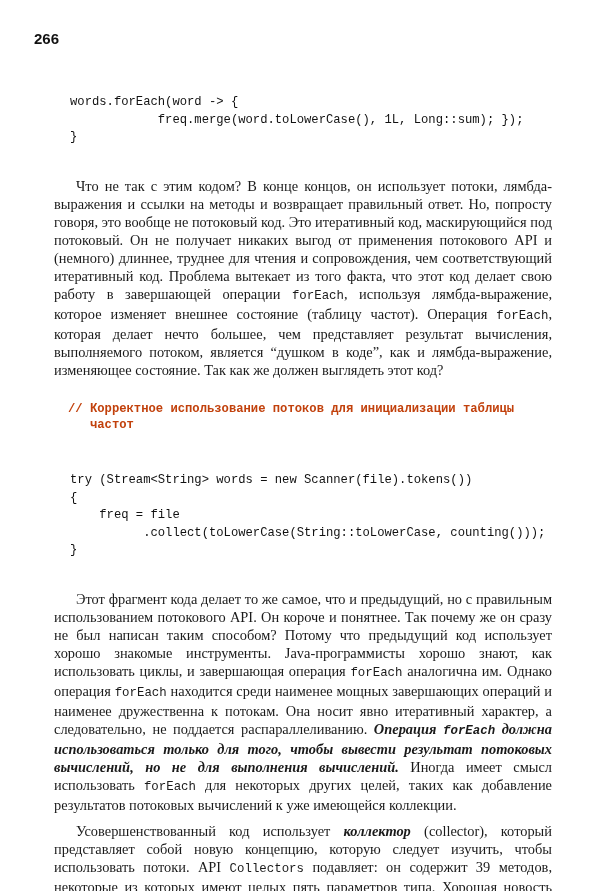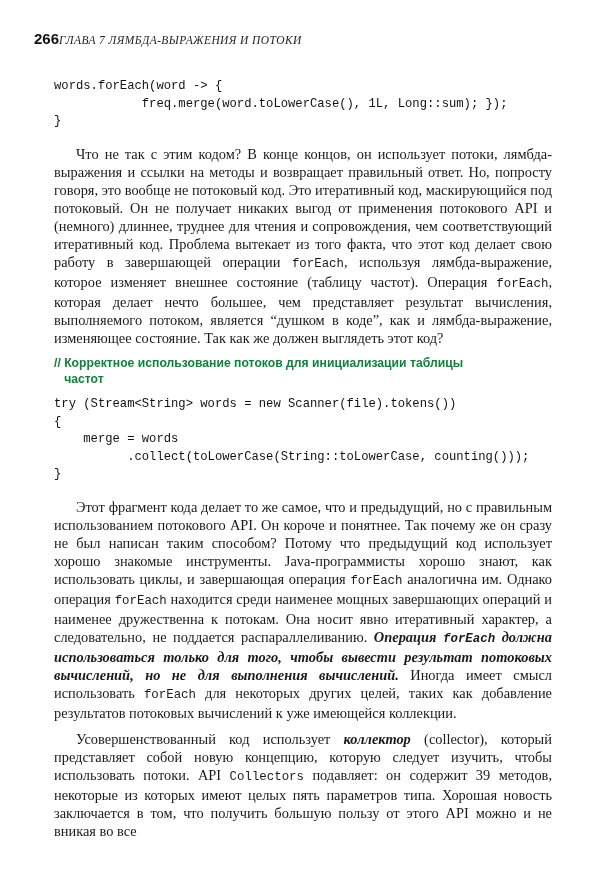--- a/index.html
+++ b/index.html
@@ -22,21 +22,21 @@
     box-sizing: border-box;
     padding: 0;
   }
   .header {
     position: absolute;
     top: 30px;
     left: 34px;
     right: 34px;
     display: flex;
     align-items: baseline;
-    gap: 0;
+    gap: 16px;
     white-space: nowrap;
   }
   .folio {
     font-family: "Liberation Sans", sans-serif;
     font-weight: bold;
     font-size: 15px;
     letter-spacing: 0px;
     color: #111;
   }
   .running-head {
@@ -59,53 +59,52 @@
     line-height: 18px;
     text-indent: 22px;
     hyphens: auto;
   }
   .code-block {
     font-family: "Liberation Mono", monospace;
     font-size: 12.2px;
     line-height: 17.6px;
     white-space: pre;
     color: #111;
-    margin: 0;
+    margin: 16px;
   }
   .gap-s { height: 8px; }
   .gap-m { height: 14px; }
   .code-caption {
-    font-family: Liberation Sans, sans-serif;
+    font-family: Liberation Mono, monospace;
     font-size: 12.2px;
     font-weight: bold;
     line-height: 16.6px;
     white-space: pre-wrap;
-    color: #15803d;
-    margin: 0;
+    color: #c2410c;
+    margin: 14px;
   }
   code.inl {
     font-family: "Liberation Mono", monospace;
     font-size: 12.4px;
   }
   b.bold {
     font-weight: bold;
     font-style: italic;
   }
   b.bold code.inl {
     font-weight: bold;
   }
 </style>
 </head>
 <body>
 
 <div class="page">
 
   <div class="header">
     <span class="folio">266</span>
-    <span class="running-head">ГЛАВА 7   ЛЯМБДА-ВЫРАЖЕНИЯ И ПОТОКИ</span>
   </div>
 
   <div class="body-area">
 
     <div class="gap-s"></div>
 
     <pre class="code-block"><span>words.forEach(word -&gt; {</span>
 <span>            freq.merge(word.toLowerCase(), 1L, Long::sum); });</span>
 <span>}</span></pre>
 
@@ -116,21 +115,21 @@
     <div class="gap-s"></div>
 
     <pre class="code-caption">// Корректное использование потоков для инициализации таблицы
    частот</pre>
 
 
     <div class="gap-s"></div>
 
     <pre class="code-block"><span>try (Stream&lt;String&gt; words = new Scanner(file).tokens())</span>
 <span>{</span>
-<span>    merge = words</span>
+<span>    freq = file</span>
 <span>          .collect(toLowerCase(String::toLowerCase, counting()));</span>
 <span>}</span></pre>
 
     <div class="gap-m"></div>
 
     <p class="para"><span>Этот фрагмент кода делает то же самое, что и предыдущий, но с правильным использованием потокового API. Он короче и понятнее. Так почему же он сразу не был написан таким способом? Потому что предыдущий код использует хорошо знакомые инструменты. Java-программисты хорошо знают, как использовать циклы, и завершающая операция </span><code class="inl">forEach</code><span> аналогична им. Однако операция </span><code class="inl">forEach</code><span> находится среди наименее мощных завершающих операций и наименее дружественна к потокам. Она носит явно итеративный характер, а следовательно, не поддается распараллеливанию. </span><b class="bold">Операция </b><b class="bold"><code class="inl">forEach</code></b><b class="bold"> должна использоваться только для того, чтобы вывести результат потоковых вычислений, но не для выполнения вычислений.</b><span> Иногда имеет смысл использовать </span><code class="inl">forEach</code><span> для некоторых других целей, таких как добавление результатов потоковых вычислений к уже имеющейся коллекции.</span></p>
 
     <div class="gap-s"></div>
 
     <p class="para"><span>Усовершенствованный код использует </span><b class="bold">коллектор</b><span> (collector), который представляет собой новую концепцию, которую следует изучить, чтобы использовать потоки. API </span><code class="inl">Collectors</code><span> подавляет: он содержит 39 методов, некоторые из которых имеют целых пять параметров типа. Хорошая новость заключается в том, что получить большую пользу от этого API можно и не вникая во все</span></p>

